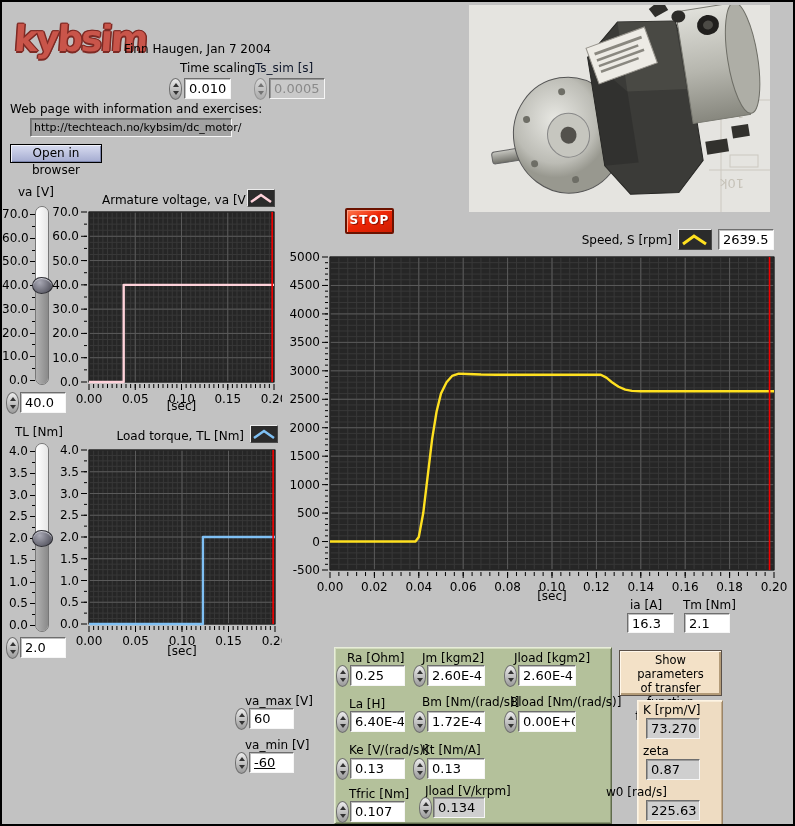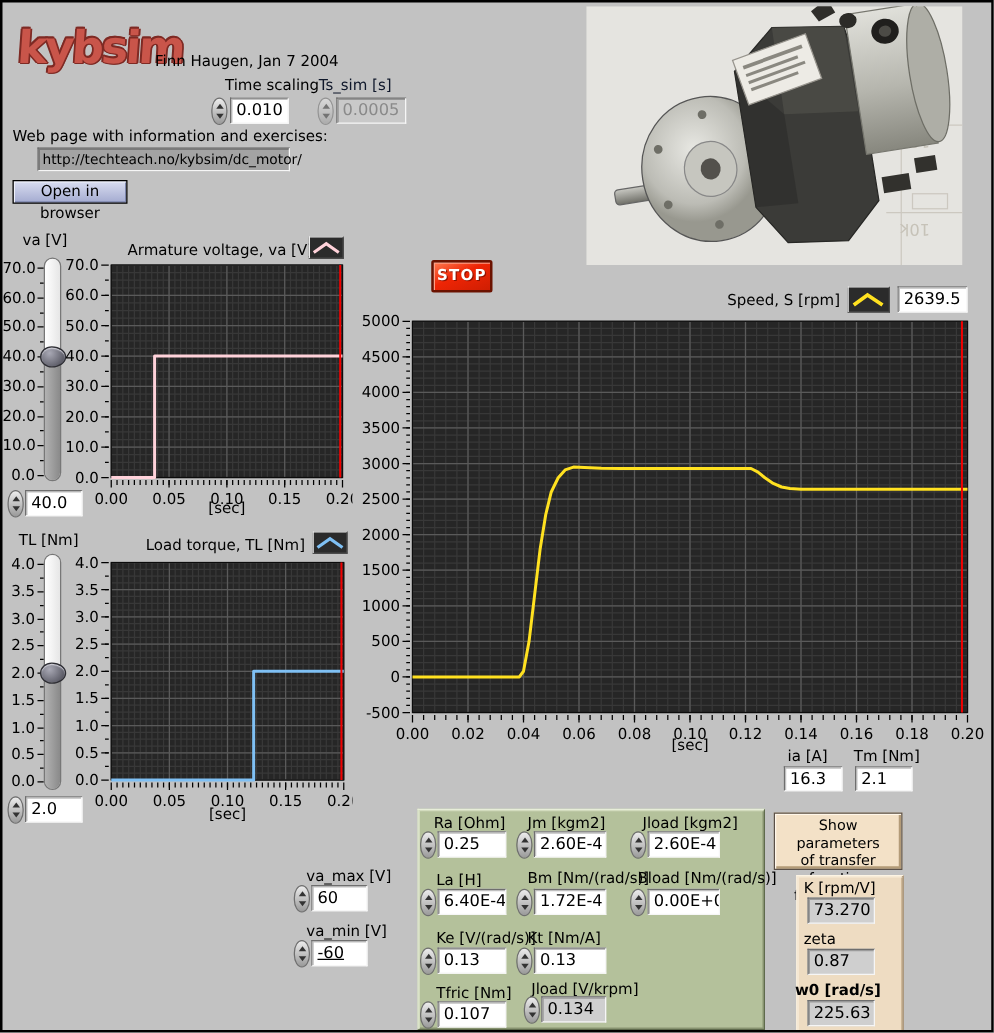--- a/index.html
+++ b/index.html
@@ -945,15 +945,15 @@
     <div class="lbl" style="left: 423px; top: 783px;">Jload [V/krpm]</div>
     <div class="spin" style="left: 417px; top: 795px;">
       <i class="up"></i>
       <i class="dn"></i>
     </div>
     <div class="vbox gray" style="left: 431px; top: 795px; width: 52px;">0.134</div>
     <div class="lbl" style="left: 641px; top: 702px;">K [rpm/V]</div>
     <div class="vbox gray" style="left: 644px; top: 716px; width: 54px;">73.270</div>
     <div class="lbl" style="left: 641px; top: 743px; text-align: center;">zeta</div>
     <div class="vbox gray" style="left: 644px; top: 757px; width: 54px;">0.87</div>
-    <div class="lbl" style="left: 634px; top: 784px; font-weight: bold;">w0 [rad/s]</div>
+    <div class="lbl" style="left: 604px; top: 784px;">w0 [rad/s]</div>
     <div class="vbox gray" style="left: 644px; top: 798px; width: 54px;">225.63</div>
   </div>
 
 </body></html>

